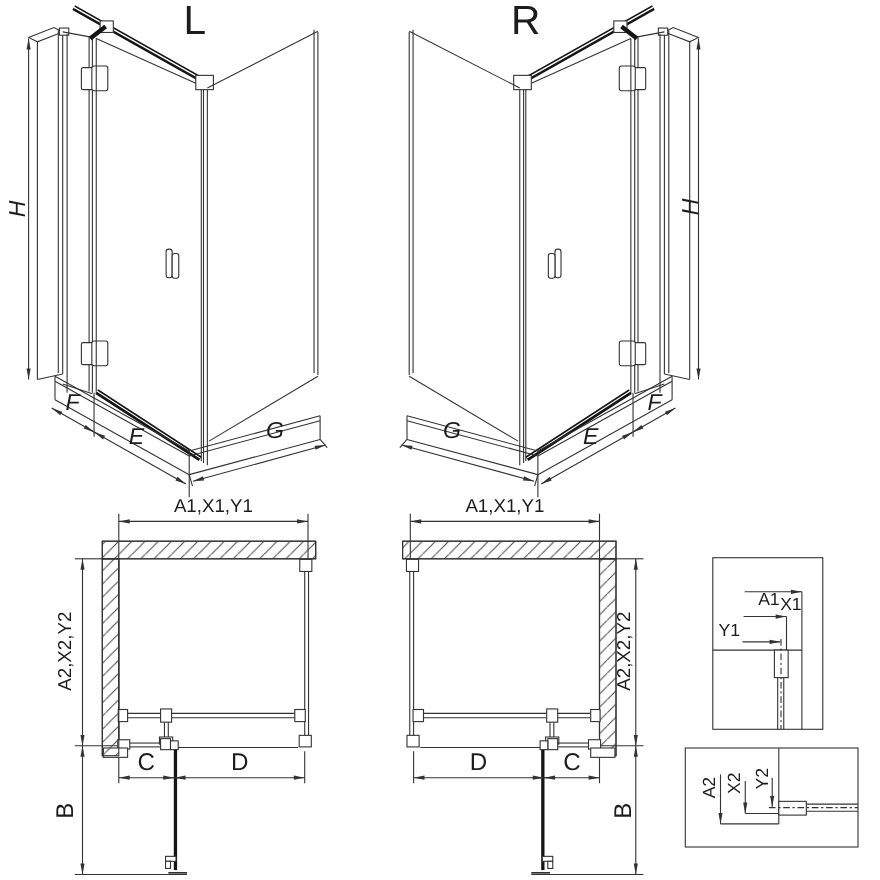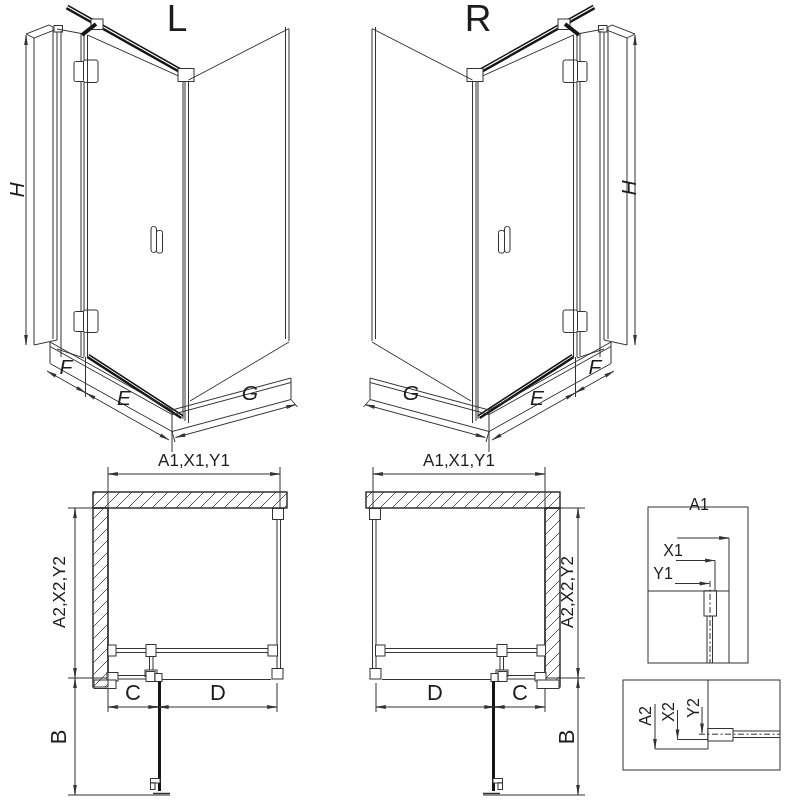--- a/index.html
+++ b/index.html
@@ -207,21 +207,21 @@
 <div class="lbl small rot" style="left:567px;top:592px">A2,X2,Y2</div>
 
 <div class="lbl mid" style="left:133px;top:693px">C</div>
 <div class="lbl mid" style="left:218px;top:693px">D</div>
 <div class="lbl mid rot" style="left:59px;top:737px">B</div>
 
 <div class="lbl mid" style="left:435px;top:693px">D</div>
 <div class="lbl mid" style="left:520px;top:693px">C</div>
 <div class="lbl mid rot" style="left:567px;top:737px">B</div>
 
-<div class="lbl tiny" style="left:699px;top:505px">A1</div>
-<div class="lbl tiny" style="left:673px;top:551px">X1</div>
+<div class="lbl tiny" style="left:699px;top:546px">A1</div>
+<div class="lbl tiny" style="left:719px;top:551px">X1</div>
 <div class="lbl tiny" style="left:663px;top:574px">Y1</div>
 
 <div class="lbl tiny rot" style="left:646px;top:716px">A2</div>
 <div class="lbl tiny rot" style="left:669px;top:712px">X2</div>
 <div class="lbl tiny rot" style="left:694px;top:708px">Y2</div>
 
 </div>
 
 </body></html>

